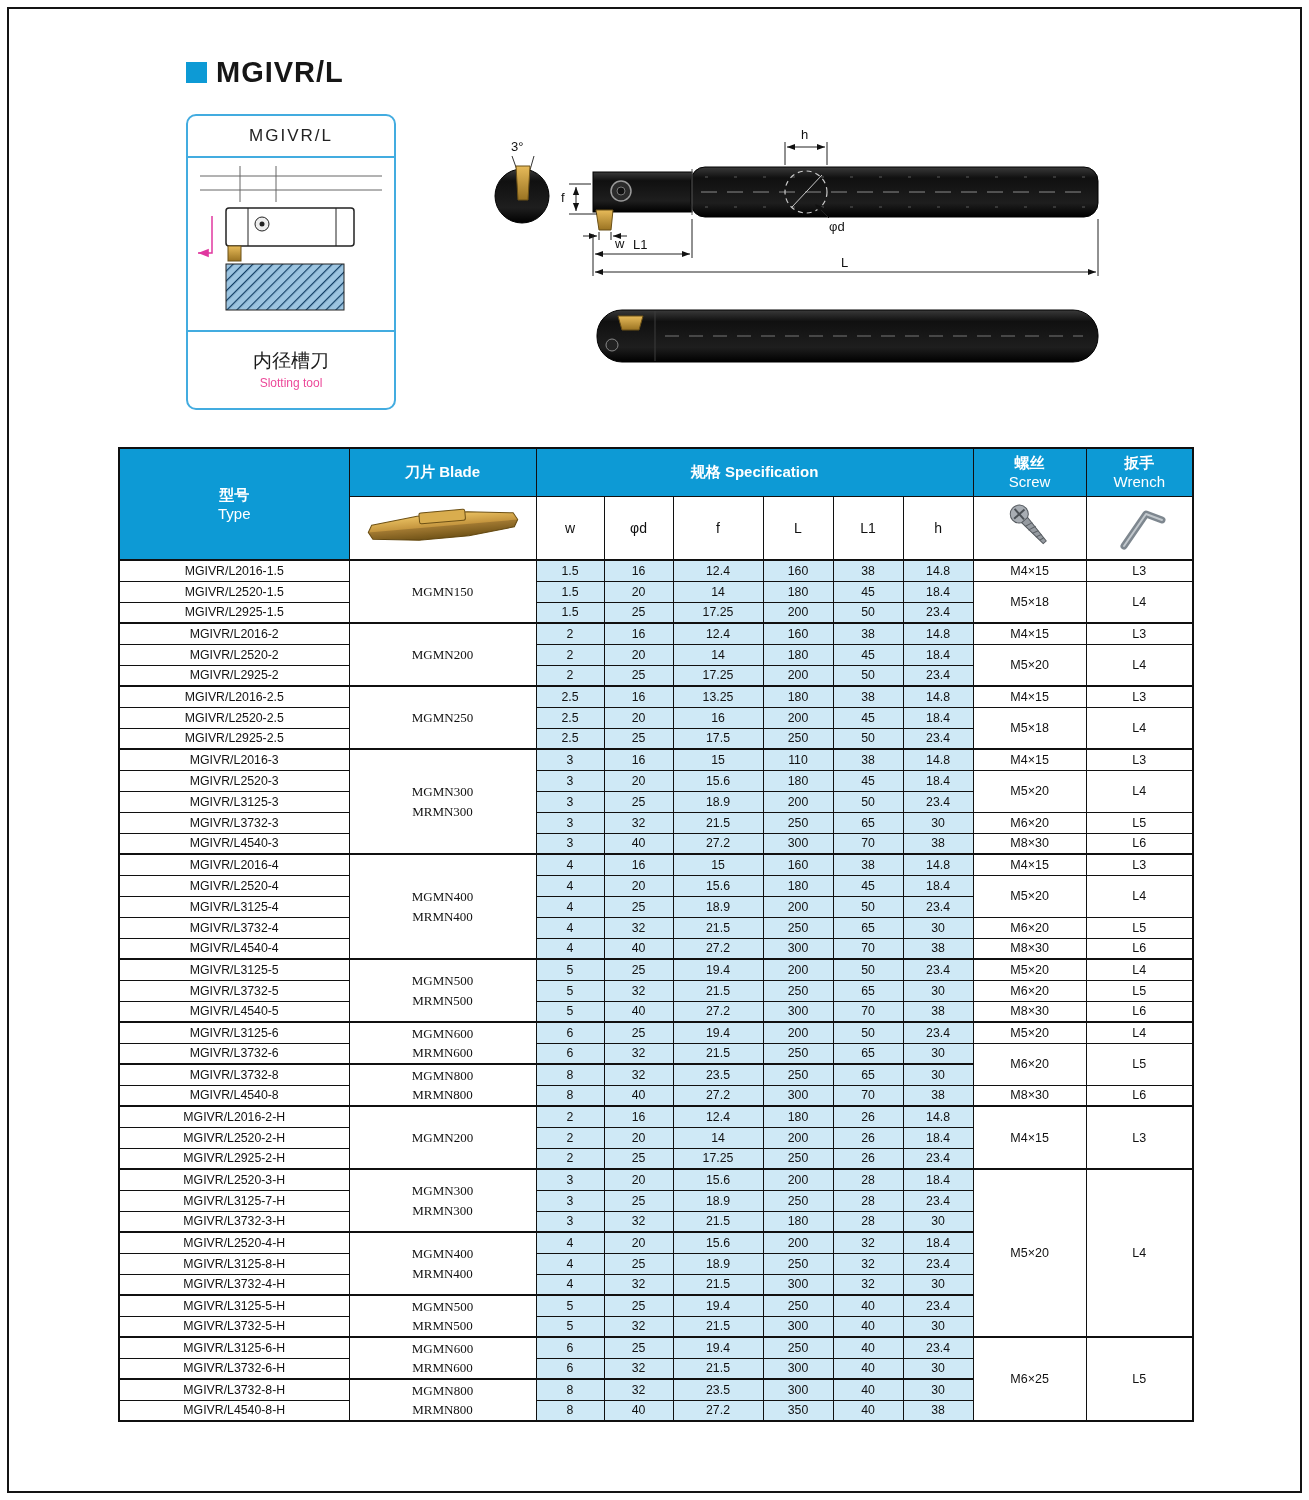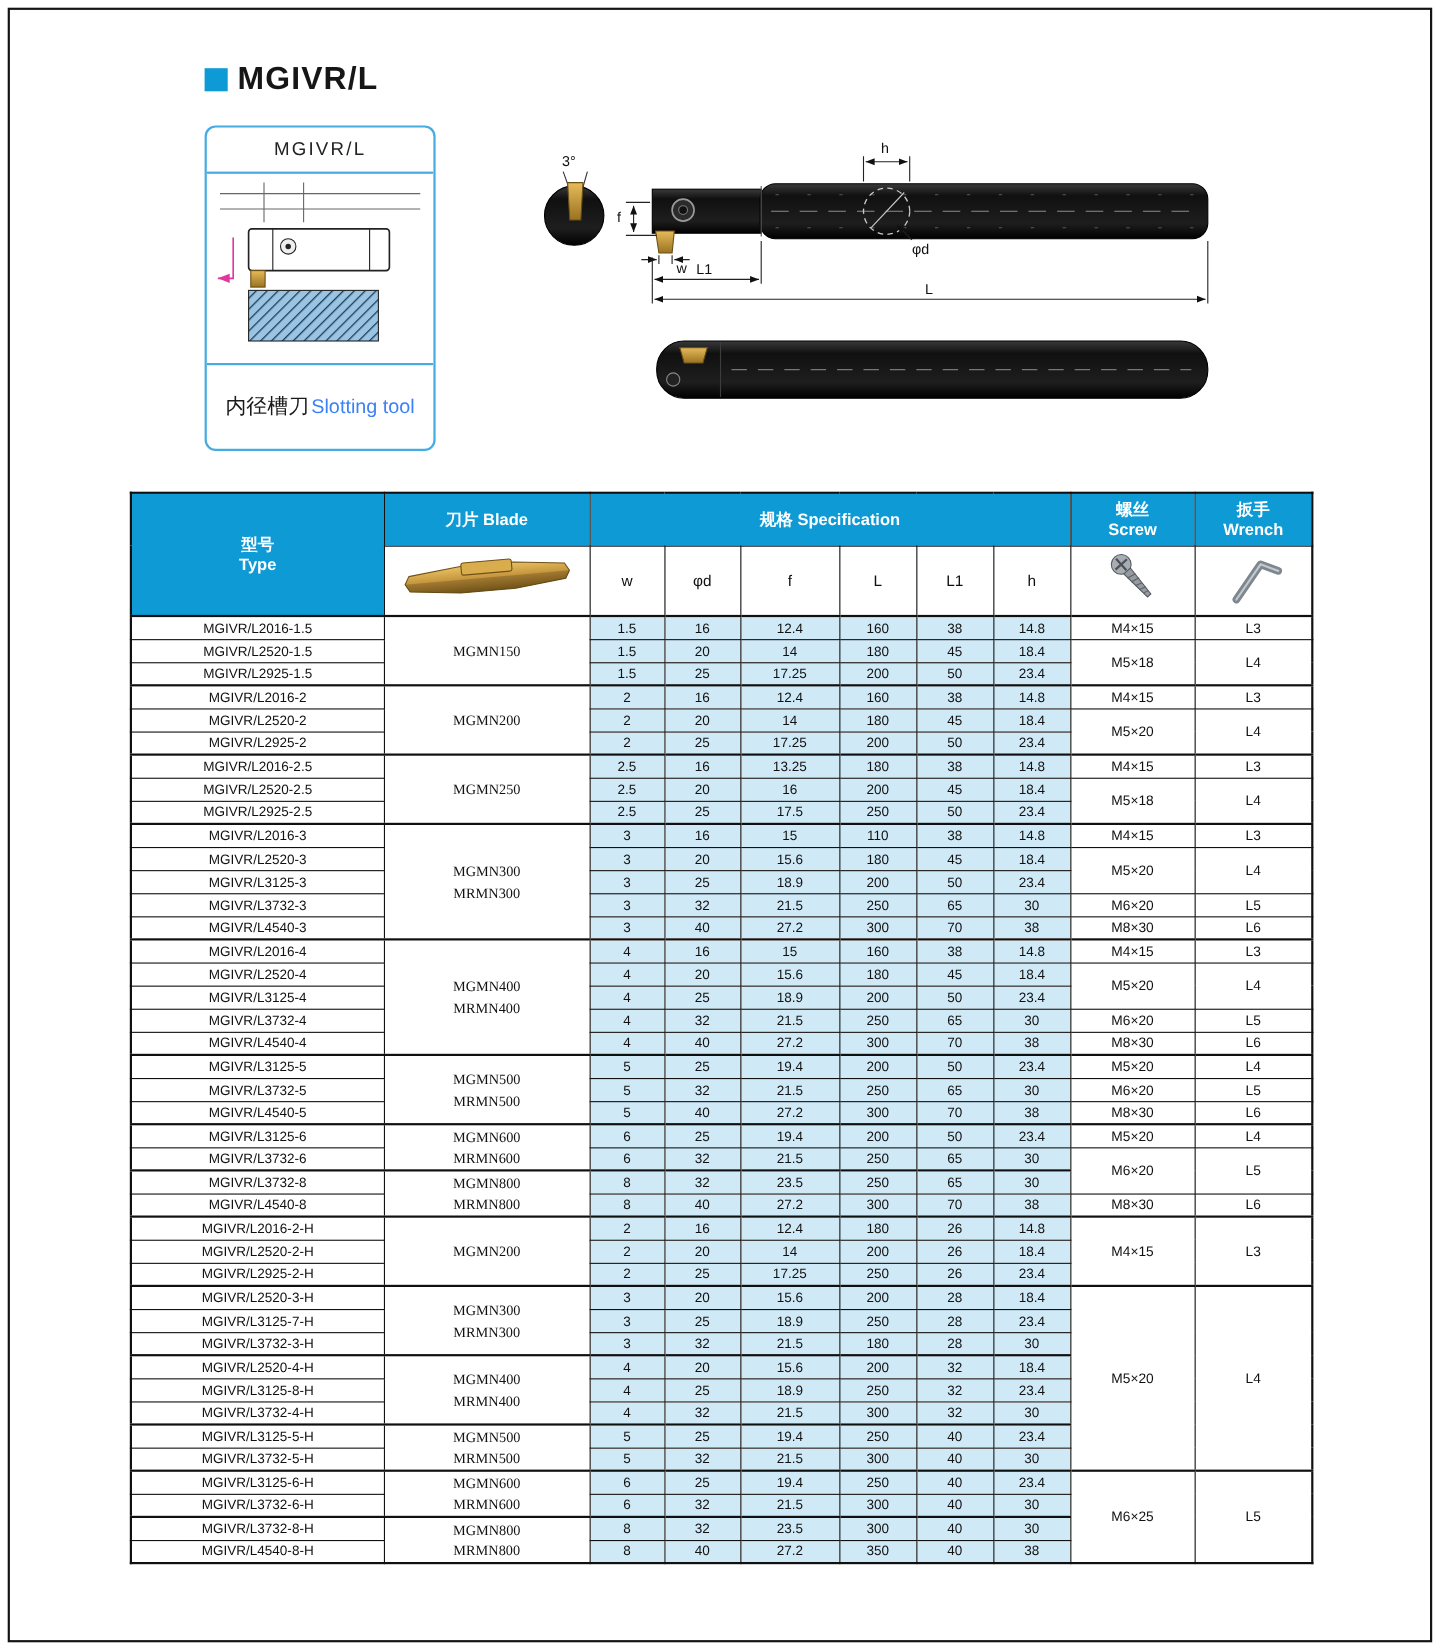--- a/index.html
+++ b/index.html
@@ -14,32 +14,32 @@
   .title .sq { width:21px; height:21px; background:var(--header_blue,#0d9ad5); }
   .title .t { font-size:29px; font-weight:bold; letter-spacing:1px; color:#161616; }
 
   .card { position:absolute; left:186px; top:114px; width:210px; height:296px;
           border:2px solid var(--card_border,#43ace0); border-radius:10px; overflow:hidden; background:#fff; }
   .card-title { height:42px; display:flex; align-items:center; justify-content:center;
                 font-size:17px; letter-spacing:2px; color:#222;
                 border-bottom:2px solid var(--card_border,#43ace0); }
   .card-draw { height:174px; border-bottom:2px solid var(--card_border,#43ace0);
                display:flex; align-items:center; justify-content:center; }
-  .card-cap { height:74px; display:flex; align-items:center; justify-content:center; gap:2px; }
+  .card-cap { height:74px; display:flex; flex-direction:column; align-items:center; justify-content:center; gap:2px; }
   .cap-zh { font-size:19px; color:#1a1a1a; }
-  .cap-en { font-size:18px; color:#3b82f6; }
+  .cap-en { font-size:12px; color:#ec4899; }
 
   .drawing { position:absolute; left:455px; top:118px; }
 
   table.spec { position:absolute; left:118px; top:447px; width:1074px;
                border-collapse:collapse; table-layout:fixed; border:2px solid #101010; }
   table.spec th, table.spec td { border:1px solid #101010; text-align:center; vertical-align:middle;
                padding:0 2px; overflow:hidden; white-space:nowrap; }
   .hblue { background:var(--header_blue,#0d9ad5); color:#fff; font-weight:bold; font-size:15px; }
-  .hblue .en { font-weight:bold; }
+  .hblue .en { font-weight:normal; }
   .h-top { height:48px; }
   .h-sub th { height:64px; background:#fff; }
   .col-label { font-size:14px; font-weight:normal; color:#101010; }
   .icon-cell { background:#fff; }
   tbody td { height:21px; font-size:12.3px; background:#fff; }
   td.spec-cell { background:var(--row_blue,#cfe9f6); }
   td.blade-cell { font-size:13px; line-height:1.5;font-family:Liberation Serif, serif; }
   td.screw-cell, td.wrench-cell { font-size:12.5px; }
   tr.sect td { border-top:2px solid #101010; }
 </style>

